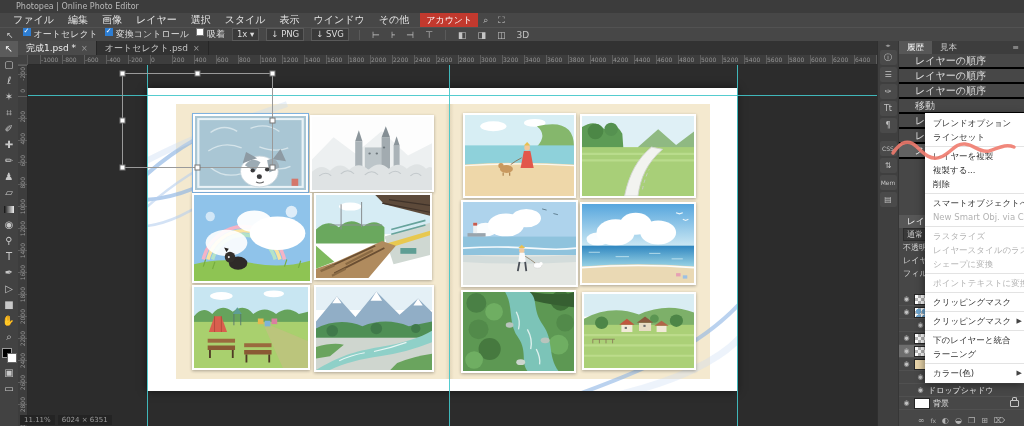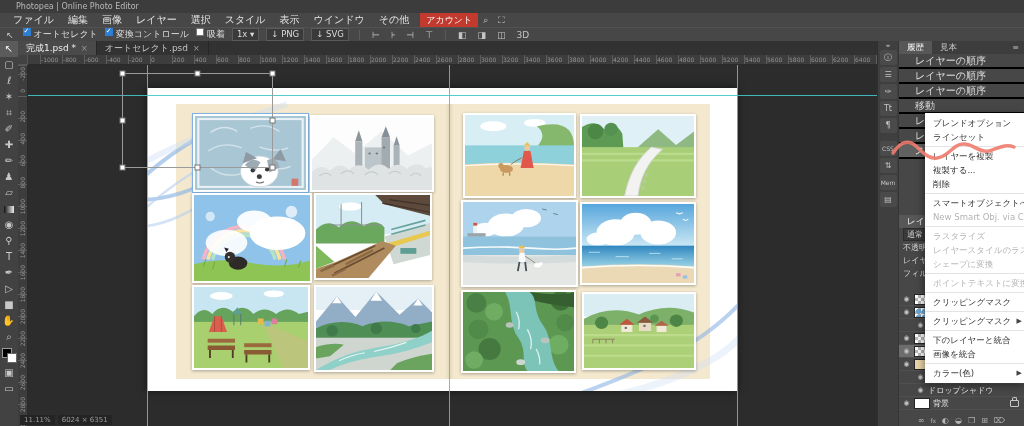--- a/index.html
+++ b/index.html
@@ -690,21 +690,21 @@
   <div class="ctx-item dis">ポイントテキストに変換</div>
   <div class="ctx-sep"></div>
   <div class="ctx-item">クリッピングマスク</div>
   <div class="ctx-sep"></div>
   <div class="ctx-item">
     <span>クリッピングマスク</span>
     <span class="ctx-arrow">▶</span>
   </div>
   <div class="ctx-sep"></div>
   <div class="ctx-item">下のレイヤーと統合</div>
-  <div class="ctx-item">画像を統合</div>
+  <div class="ctx-item">ラーニング</div>
   <div class="ctx-sep"></div>
   <div class="ctx-item">
     <span>カラー(色)</span>
     <span class="ctx-arrow">▶</span>
   </div>
 </div>
 
 <svg class="annot" width="1024" height="426" viewBox="0 0 1024 426">
   <path d="M 893 153 C 901 141 909 139 917 147 C 924 154 931 161 941 157 C 951 153 955 143 965 144 C 975 145 979 153 989 151 C 997 149 1005 143 1014 147" fill="none" stroke="#ef7b6e" stroke-width="3.5" stroke-linecap="round" opacity="0.9"></path>
 </svg>

